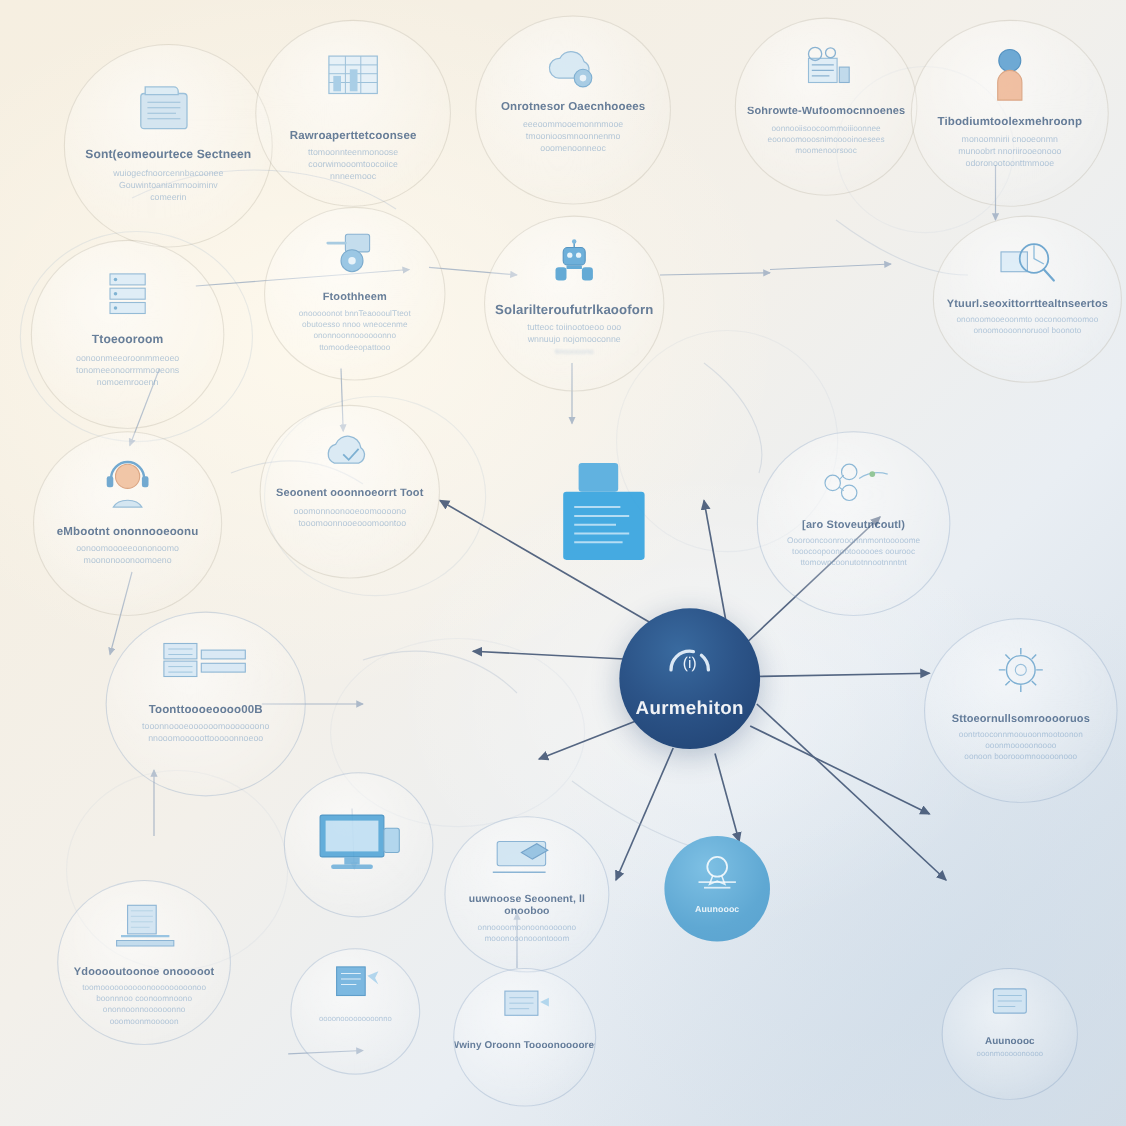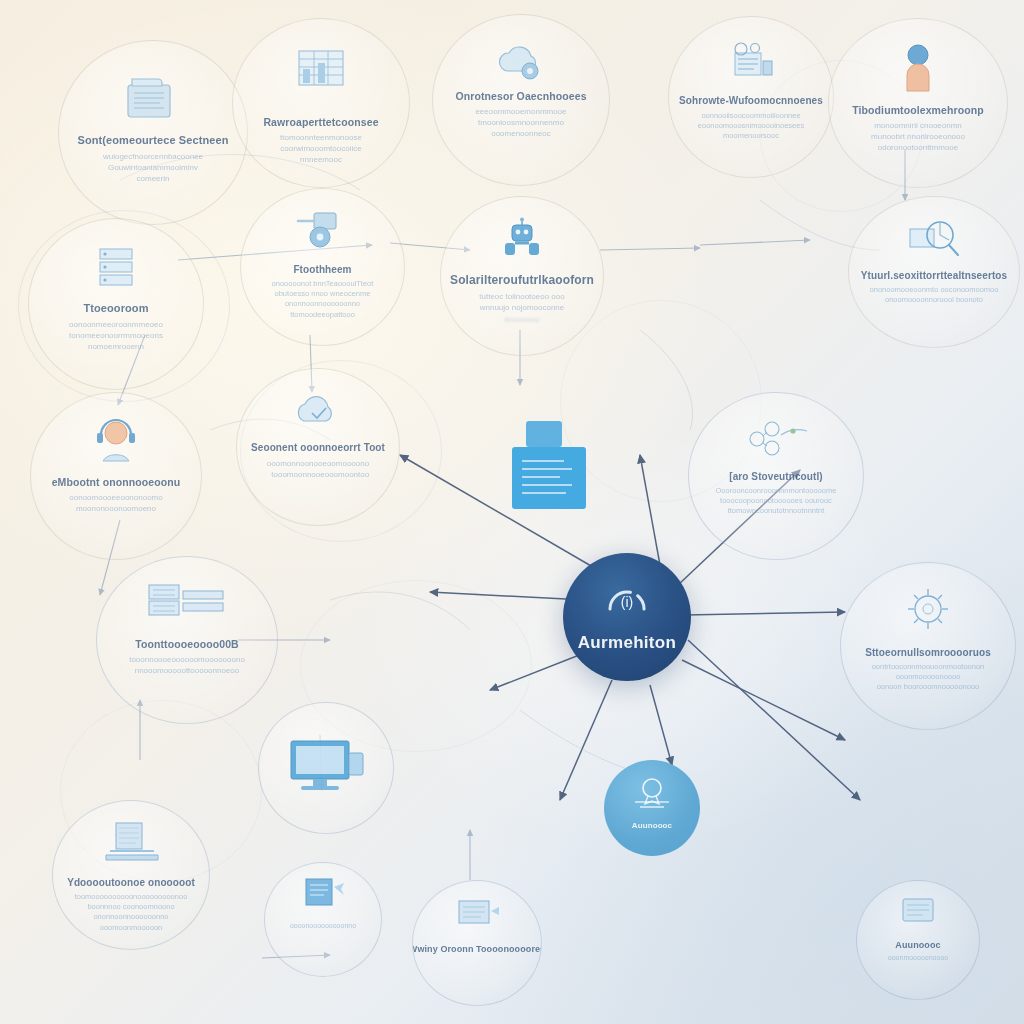--- a/index.html
+++ b/index.html
@@ -458,20 +458,34 @@
       <svg width="86" height="62" viewBox="0 0 86 62">
         <rect x="8" y="6" width="58" height="38" rx="2" fill="#4fa3d6" stroke="#3d8cc0" stroke-width="1"></rect>
         <rect x="13" y="11" width="48" height="28" fill="#bfdff3"></rect>
         <rect x="30" y="44" width="14" height="7" fill="#6fb0da"></rect>
         <rect x="18" y="51" width="38" height="4" rx="2" fill="#6fb0da"></rect>
         <rect x="66" y="18" width="14" height="22" rx="2" fill="#a9d2ec" stroke="#6aa3ca" stroke-width="1"></rect>
       </svg>
     </span>
   </div>
 
+  <div class="node outline" style="left:404px;top:742px;width:150px;height:142px;padding-top:16px;">
+    <span class="ico">
+      <svg width="74" height="42" viewBox="0 0 74 42">
+        <rect x="10" y="6" width="44" height="22" rx="2" fill="#cfe4f2" stroke="#7dabd0" stroke-width="1"></rect>
+        <path d="M32 16 l14 -8 l10 6 l-14 8 z" fill="#8cbde0" stroke="#6499c4" stroke-width="1"></path>
+        <path d="M6 34 h48" stroke="#7dabd0" stroke-width="1.4"></path>
+      </svg>
+    </span>
+    <div class="ttl" style="font-size:9.5px;margin-top:6px;white-space:normal;line-height:1.2;">uuwnoose Seoonent, ll onooboo</div>
+    <div class="sub" style="font-size:7.5px;margin-top:3px;">
+      <span>onnoooomoonoonooooono</span>
+      <span>mooonooonooontooom</span>
+    </div>
+  </div>
 
   <div class="node filled" style="left:604px;top:760px;width:96px;height:96px;padding-top:16px;">
     <span class="ico" style="filter:none;opacity:.95;">
       <svg width="50" height="38" viewBox="0 0 50 38">
         <circle cx="25" cy="12" r="9" fill="none" stroke="#ffffff" stroke-width="1.6" opacity=".9"></circle>
         <path d="M21 20 l-3 8 l7 -3 l7 3 l-3 -8" fill="none" stroke="#ffffff" stroke-width="1.4" opacity=".85"></path>
         <g stroke="#ffffff" stroke-width="1.6" opacity=".8">
           <line x1="8" y1="26" x2="42" y2="26"></line>
           <line x1="13" y1="31" x2="37" y2="31"></line>
         </g>

